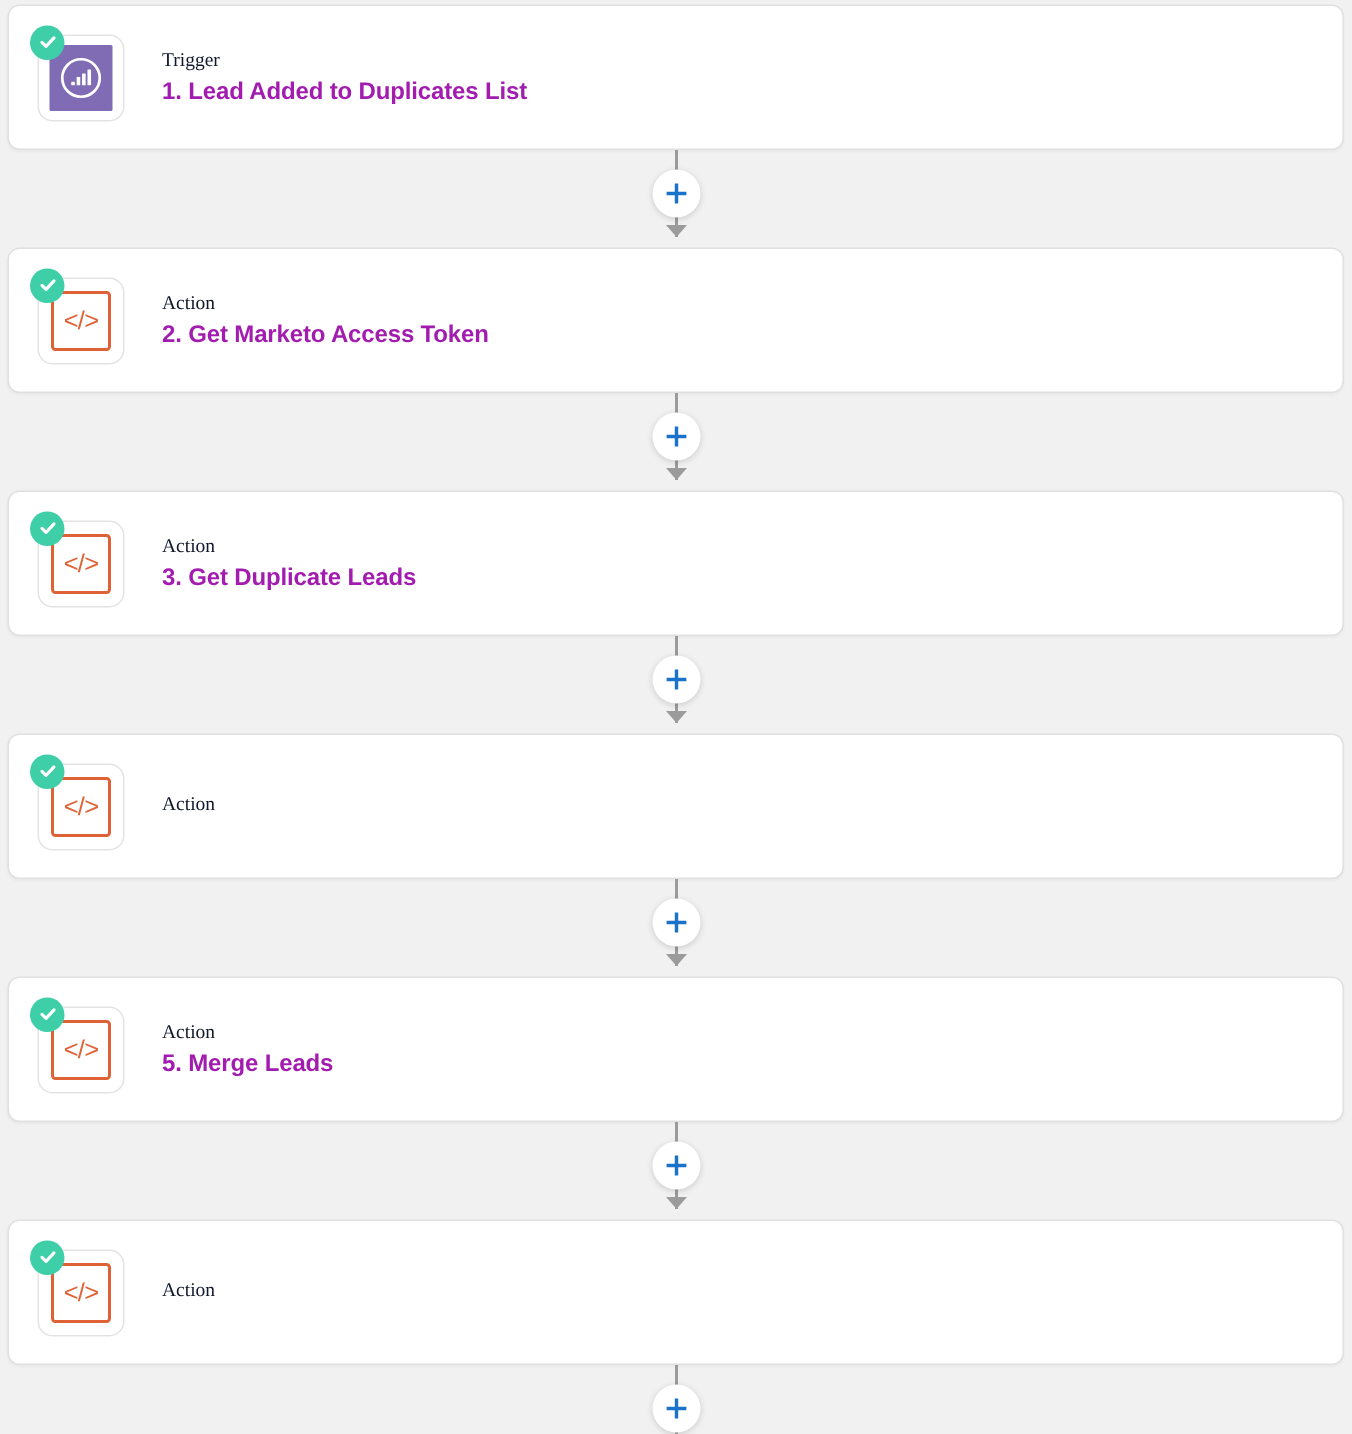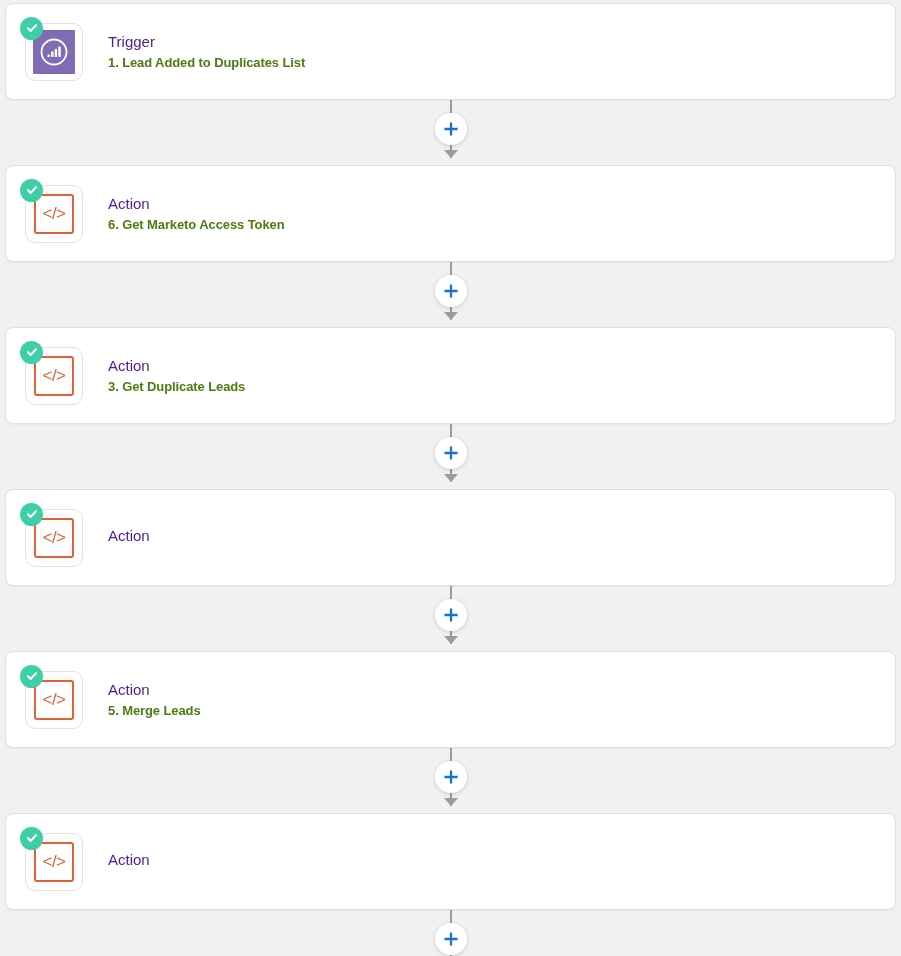--- a/index.html
+++ b/index.html
@@ -103,30 +103,31 @@
   }
 
   .step-text {
     margin-left: 25px;
     display: flex;
     flex-direction: column;
     justify-content: center;
   }
 
   .step-kind {
-    font-size: 15px;
-    color: #4c1d95;
+    font-size: 13px;
+    color: #0f172a;
     line-height: 1.35;
     margin-bottom: 3px;
     font-weight: 400;
+    font-family: Liberation Serif, serif;
   }
 
   .step-title {
-    font-size: 13px;
-    color: #4d7c0f;
+    font-size: 16px;
+    color: #a21caf;
     font-weight: 700;
     line-height: 1.25;
     letter-spacing: -0.1px;
   }
 
   
   .connector {
     position: absolute;
     left: 0;
     width: 901px;
@@ -215,21 +216,21 @@
         <svg width="14" height="14" viewBox="0 0 14 14" aria-hidden="true">
           <path d="M3 7.2 L5.7 9.9 L11 4.3" fill="none" stroke="#ffffff" stroke-width="2.1" stroke-linecap="round" stroke-linejoin="round"></path>
         </svg>
       </div>
       <div class="app-tile">
         <div class="code-square">&lt;/&gt;</div>
       </div>
     </div>
     <div class="step-text">
       <span class="step-kind">Action</span>
-      <span class="step-title">6. Get Marketo Access Token</span>
+      <span class="step-title">2. Get Marketo Access Token</span>
     </div>
   </div>
 
   <div class="connector" style="top:262px; height:58px;">
     <div class="line" style="height:58px;"></div>
     <div class="arrowhead" style="top:50px;"></div>
     <div class="plus-button" style="top:13px;">
       <svg width="18" height="18" viewBox="0 0 18 18" aria-hidden="true">
         <path d="M9 2.4 V15.6 M2.4 9 H15.6" stroke="#1a73c8" stroke-width="2.3" stroke-linecap="butt"></path>
       </svg>

